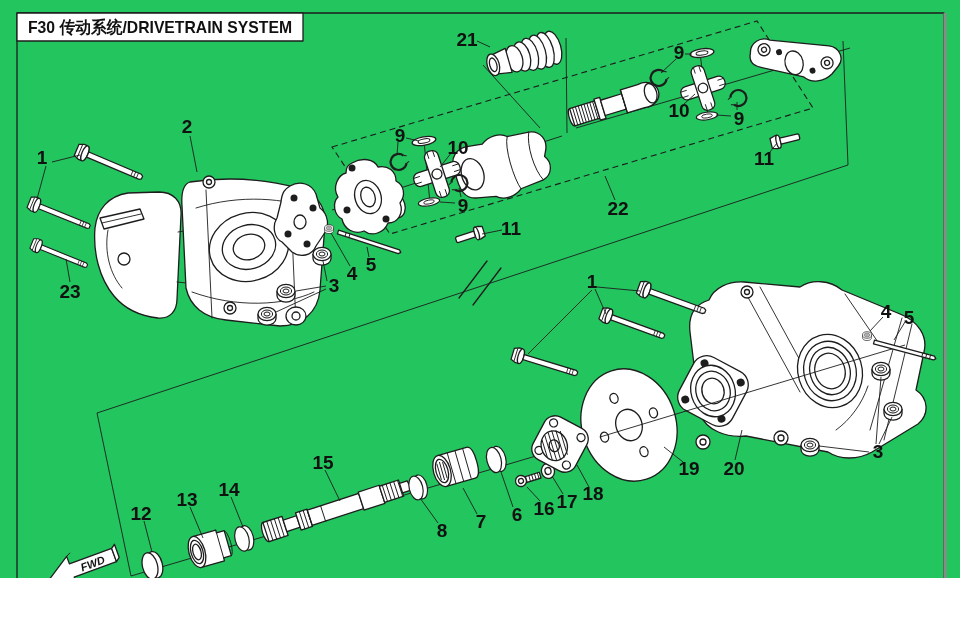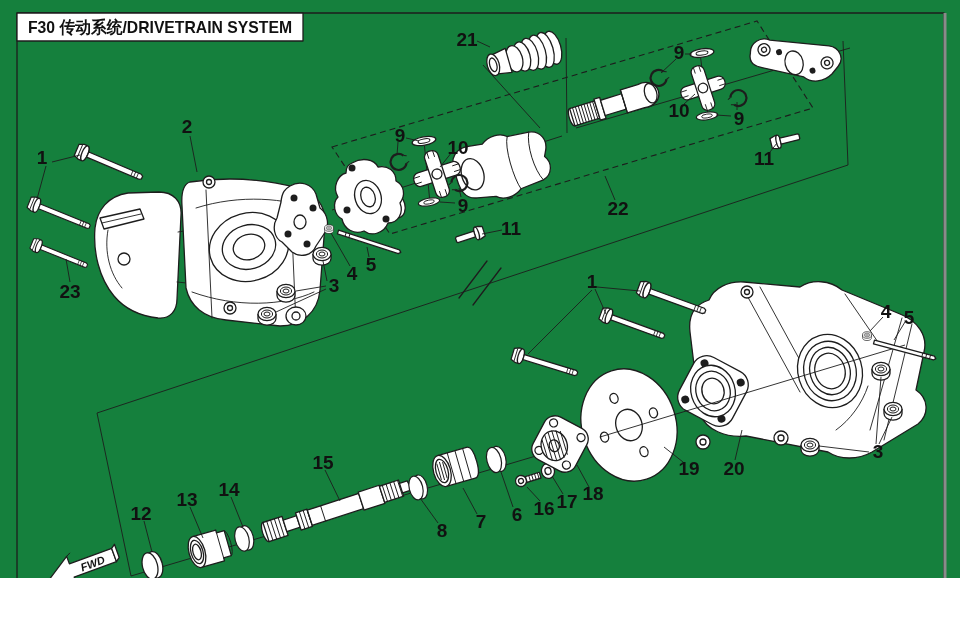--- a/index.html
+++ b/index.html
@@ -1,16 +1,16 @@
 <!DOCTYPE html>
 <html><head>
 <meta charset="utf-8">
 <style>
   html,body{margin:0;padding:0;background:#fff;}
-  .page{width:960px;height:578px;position:relative;background:#15803d;overflow:hidden;}
+  .page{width:960px;height:578px;position:relative;background:#22c55e;overflow:hidden;}
   svg{display:block;font-family:"Liberation Sans",sans-serif;}
   .ln{stroke:#1d1d1d;stroke-width:1.3;fill:none;stroke-linecap:round;stroke-linejoin:round;}
   .thin{stroke-width:0.9;}
   .fw{fill:#ffffff;stroke:#1d1d1d;stroke-width:1.3;stroke-linejoin:round;}
   .fb{fill:#1d1d1d;stroke:none;}
   .lead{stroke:#1d1d1d;stroke-width:0.9;fill:none;}
   .dash{stroke:#1d1d1d;stroke-width:1.1;fill:none;stroke-dasharray:6 4;}
   .callout{font-size:19px;font-weight:bold;fill:#111;text-anchor:middle;}
   .title-t{font-size:17px;font-weight:bold;fill:#111;}
   .fwd-t{font-size:11px;font-weight:bold;font-style:italic;fill:#111;text-anchor:middle;}

